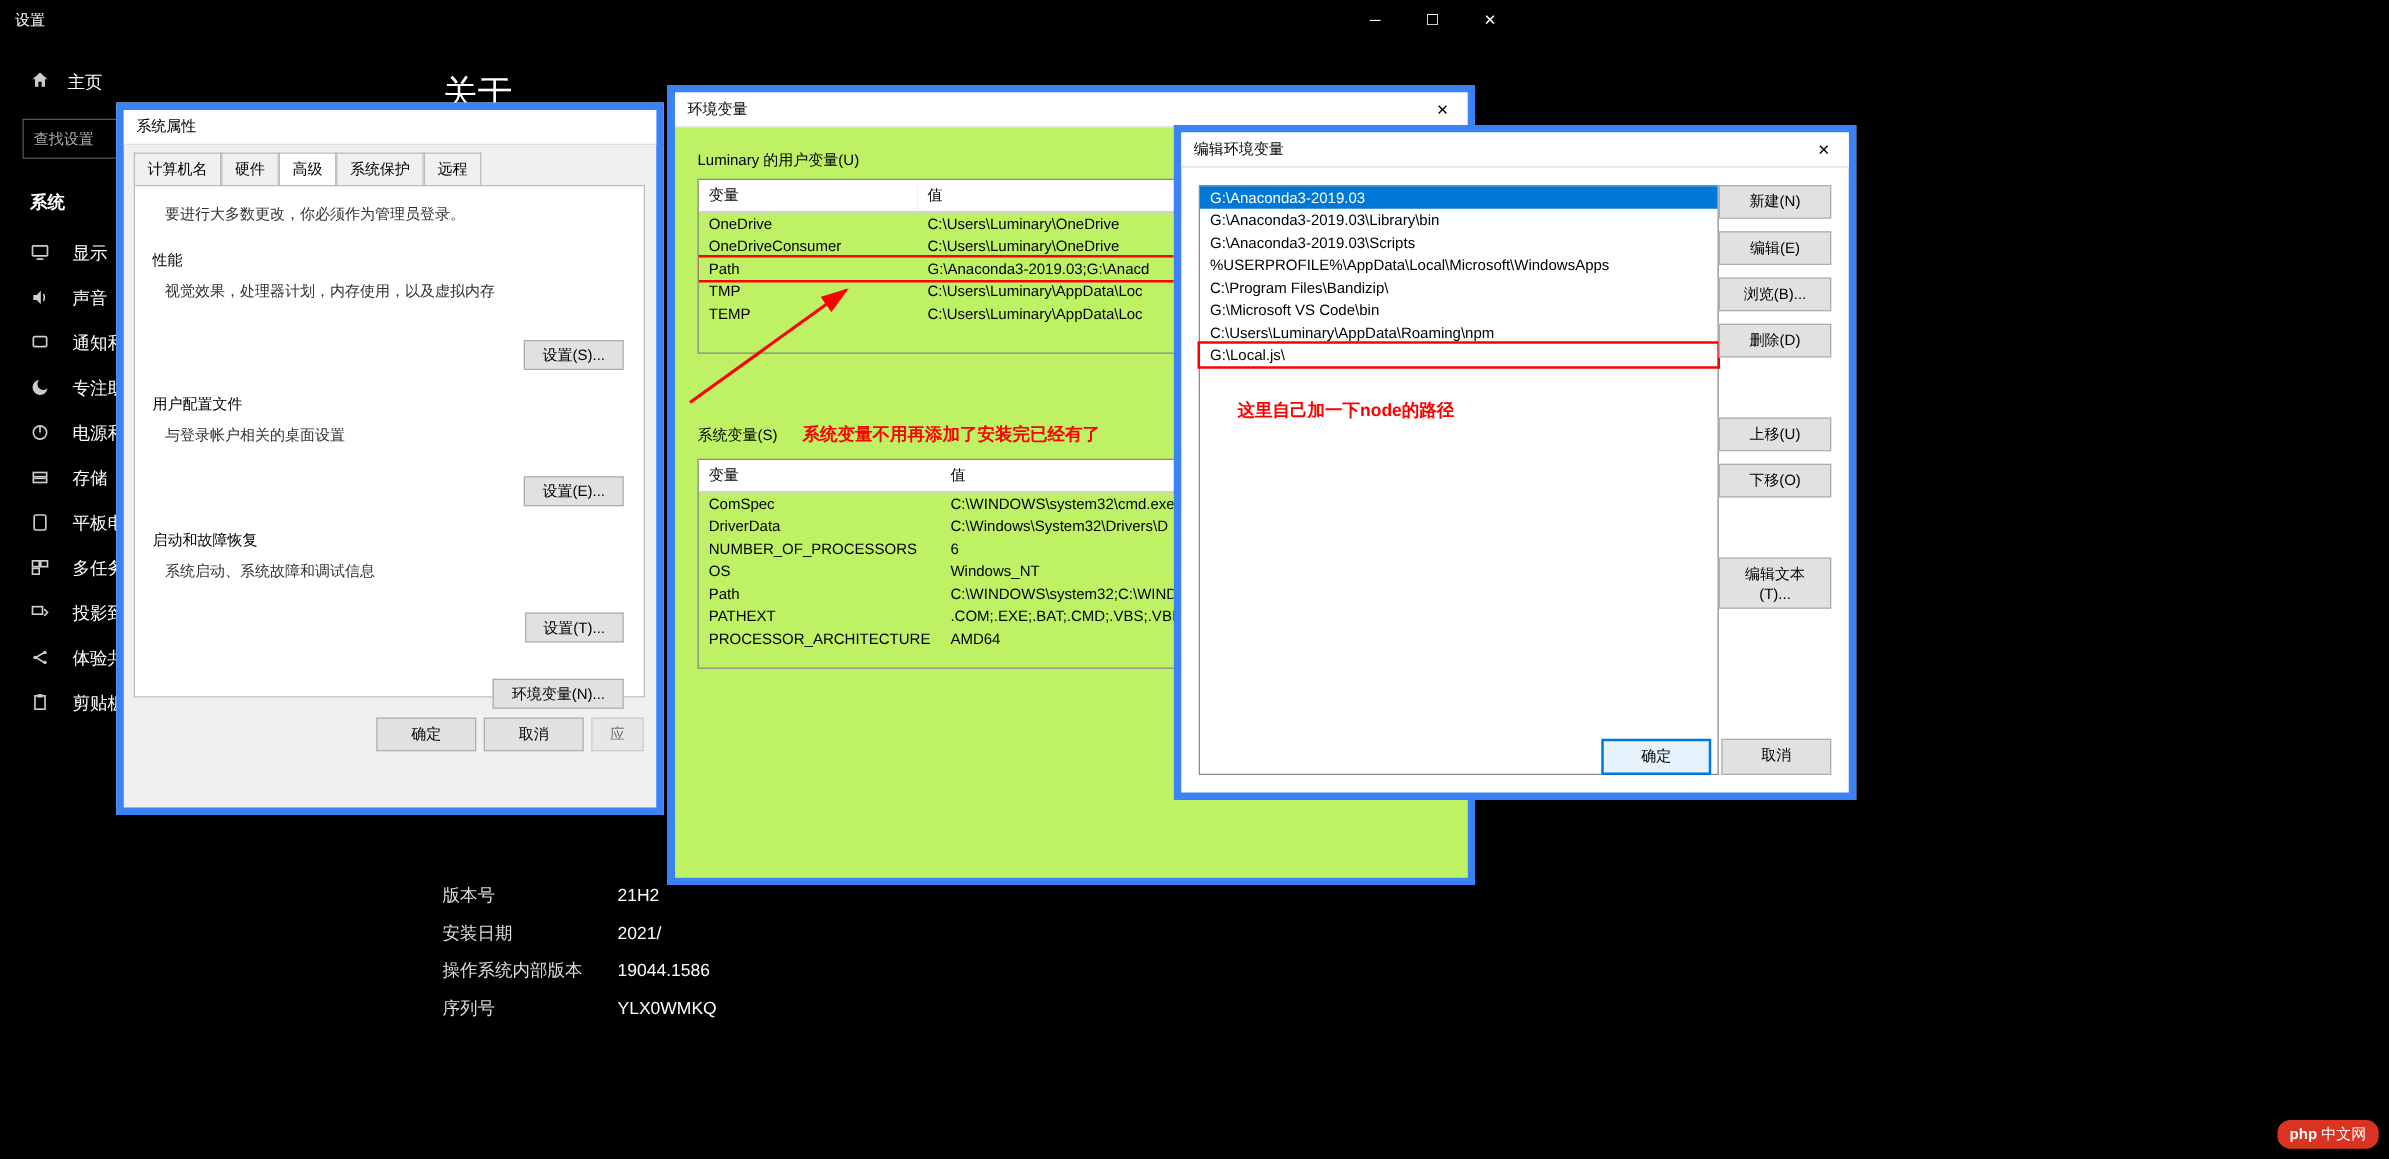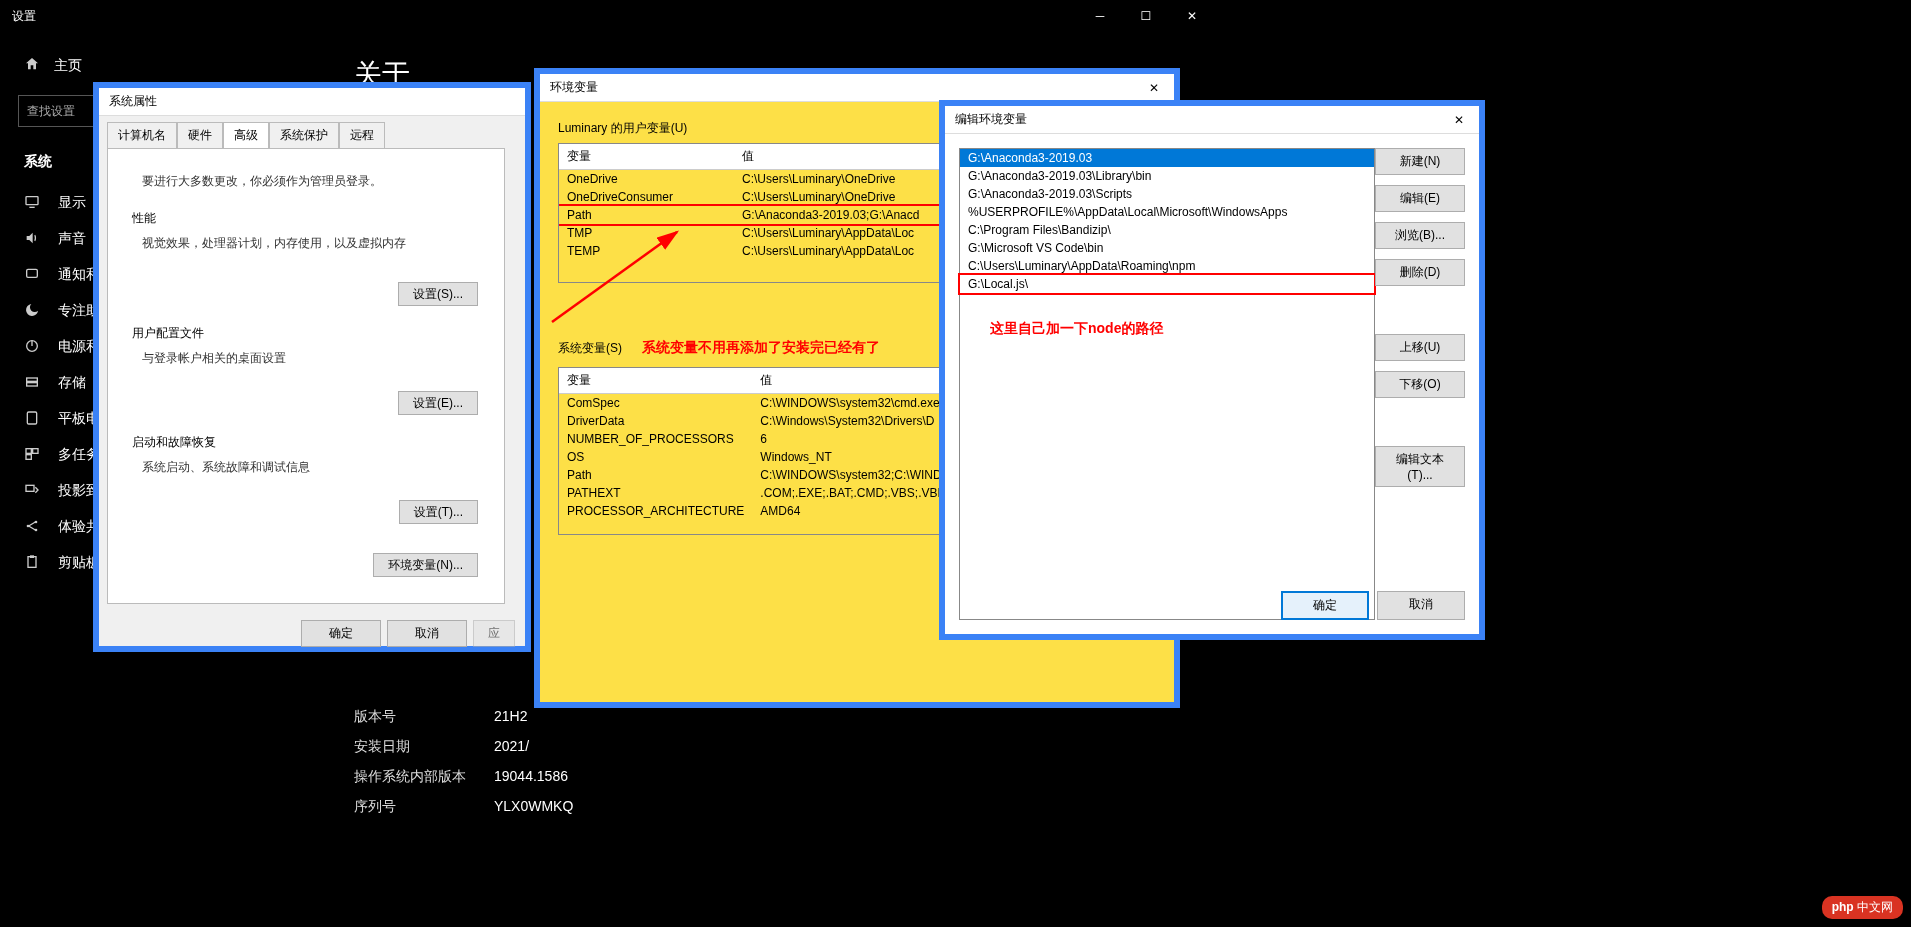--- a/index.html
+++ b/index.html
@@ -34,28 +34,28 @@
   .spec-label { width:140px; color:#ddd; }
   .spec-val { color:#ffffff; }
   
   .dlg { position:absolute; background:#f0f0f0; border:6px solid #3b82f6; color:#000; }
   .dlg-title { height:28px; display:flex; align-items:center; padding:0 10px; font-size:12px; background:#fff; border-bottom:1px solid #ddd; }
   .dlg-close { position:absolute; right:6px; top:4px; width:28px; height:20px; display:flex; align-items:center; justify-content:center; }
   #sysprop { left:93px; top:82px; width:438px; height:570px; }
   .tabs { display:flex; padding:6px 8px 0 8px; gap:0; }
   .tab { padding:4px 10px; border:1px solid #bbb; border-bottom:none; background:#f0f0f0; font-size:12px; }
   .tab.active { background:#fff; }
-  .inner-panel { background:#fff; margin:0 20px 8px 8px; border:1px solid #bbb; padding:24px; height:456px; position:relative; }
+  .inner-panel { background:#fff; margin:0 9px 8px 8px; border:1px solid #bbb; padding:14px; height:410px; position:relative; }
   .section-title-sp { font-size:12px; margin-top:12px; }
   .section-desc { font-size:12px; color:#333; padding:8px 10px; }
   .btn { background:#e1e1e1; border:1px solid #adadad; padding:4px 14px; font-size:12px; min-width:80px; text-align:center; }
   .btn-row { display:flex; justify-content:flex-end; gap:6px; padding:8px 10px; }
   
   #envdlg { left:534px; top:68px; width:646px; height:640px; }
-  .env-body { padding:14px 18px; background:#fde047; height:calc(100% - 28px); }
+  .env-body { padding:14px 18px; background:#bef264; height:calc(100% - 28px); }
   .grp-label { font-size:12px; margin:4px 0 6px 0; }
   .user-tbl-wrap { height:140px; border:1px solid #888; overflow:hidden; }
   .sys-tbl-wrap { height:168px; border:1px solid #888; overflow:hidden; margin-top:4px; }
   .tbl-inner { width:100%; border-collapse:collapse; }
   .tbl-inner th { text-align:left; padding:4px 8px; font-weight:normal; border-bottom:1px solid #ccc; background:#fff; }
   .tbl-inner td { padding:2px 8px; white-space:nowrap; overflow:hidden; text-overflow:clip; }
   .red-box { outline:2px solid #ff0000; }
   .env-btn-row { display:flex; justify-content:flex-end; gap:6px; padding:10px 0 16px 0; }
   .red-anno { color:#ff0000; font-size:14px; font-weight:bold; }
   

